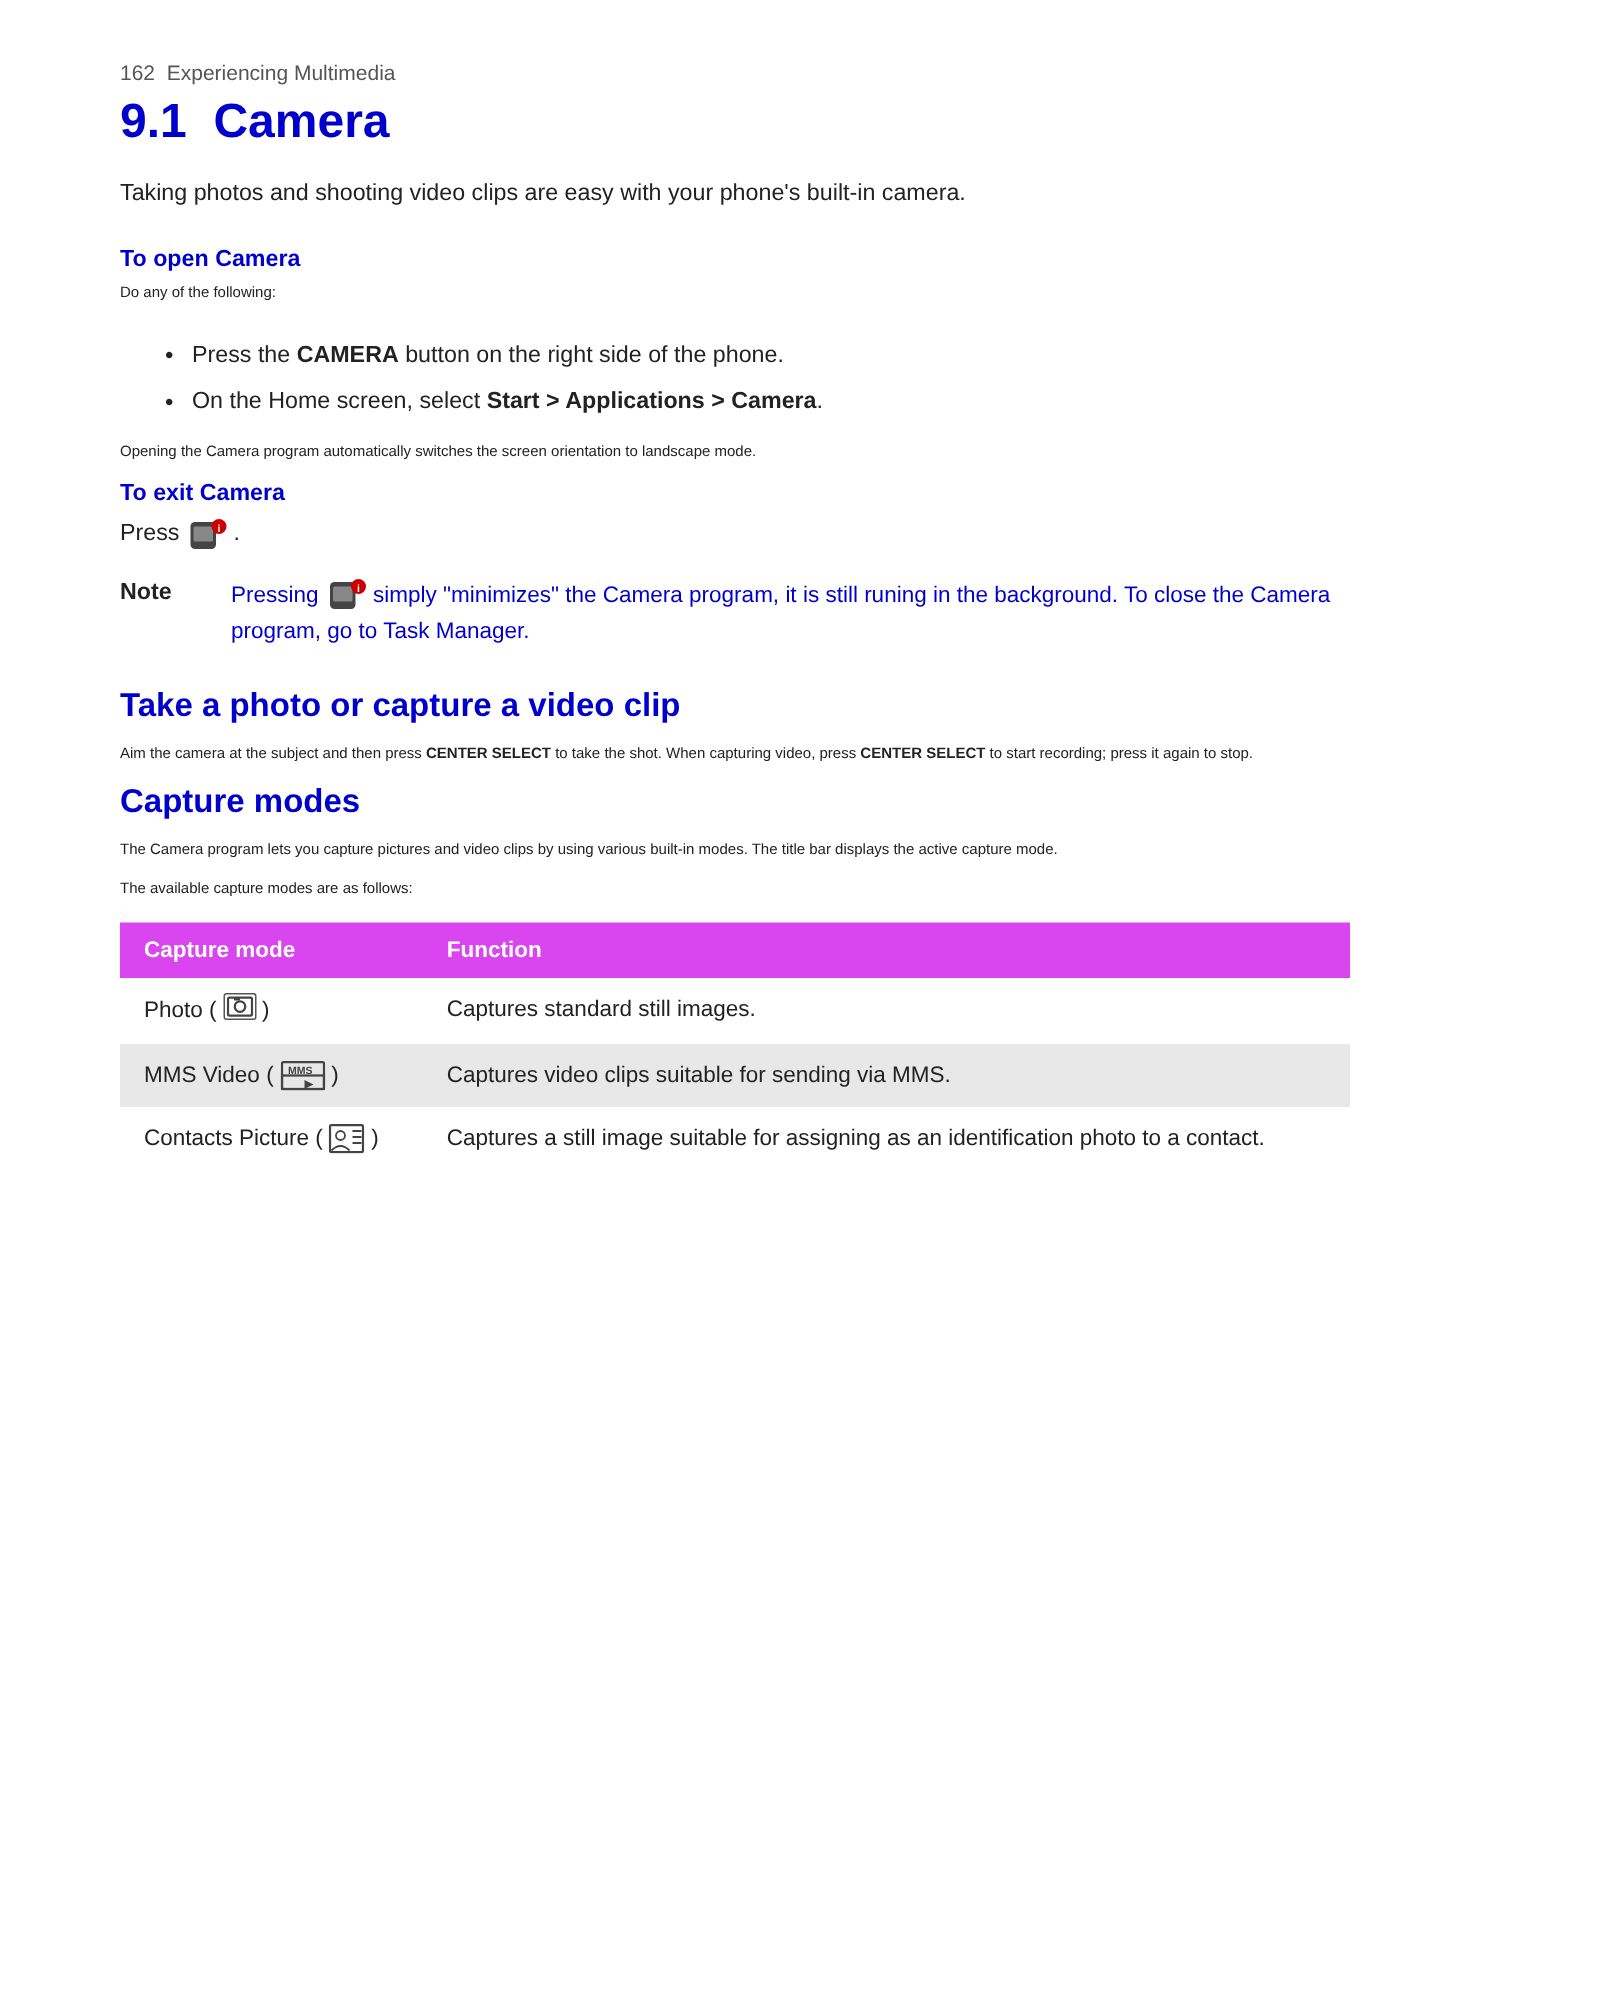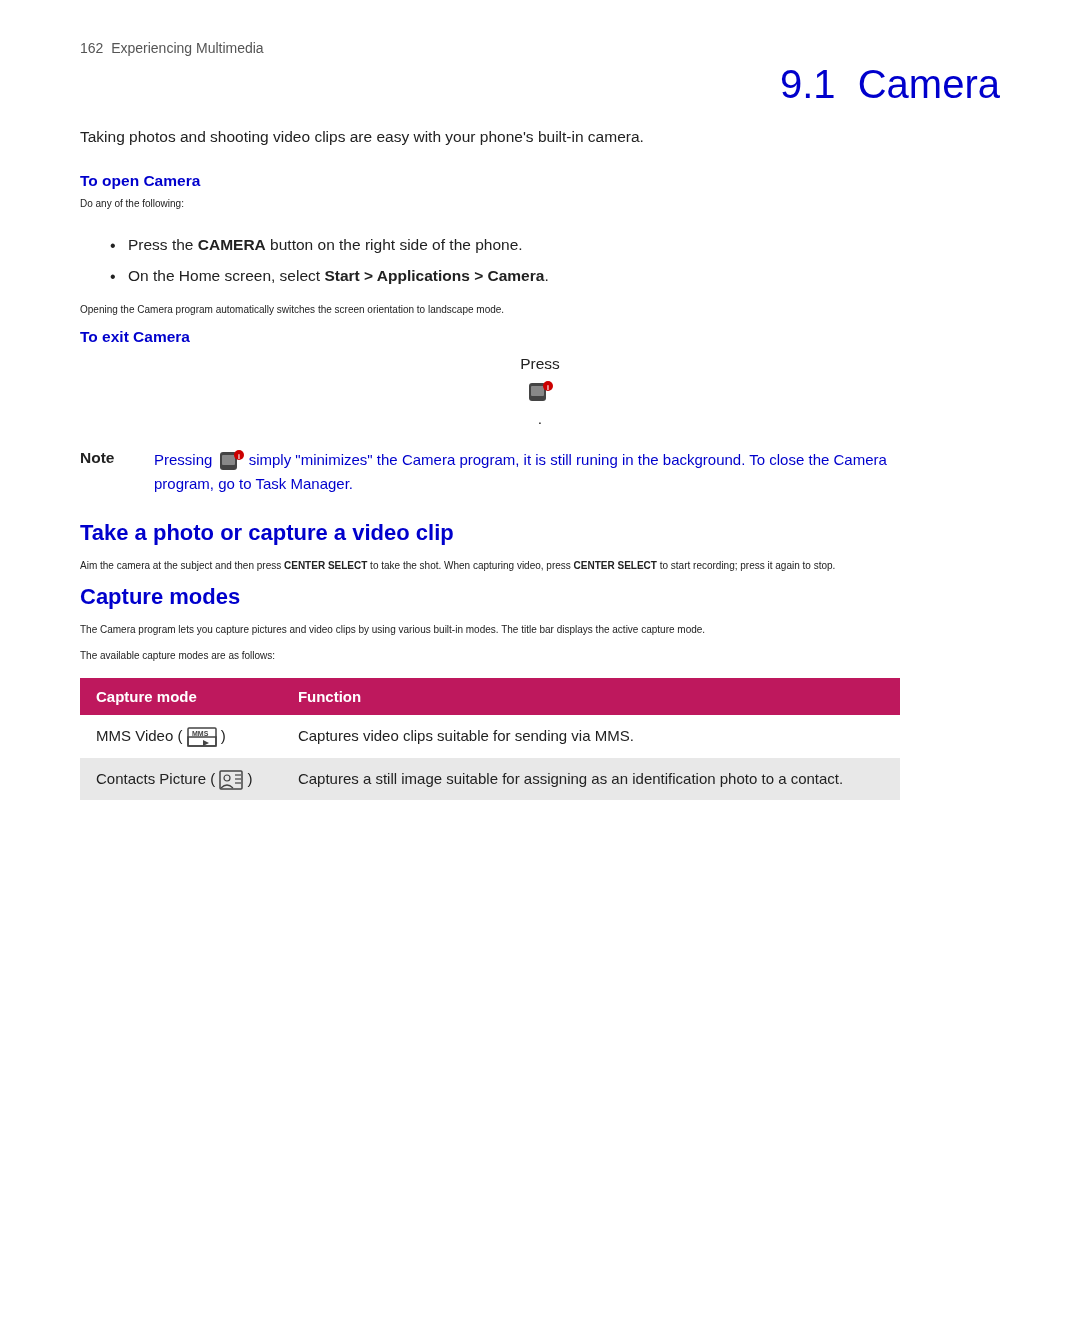--- a/index.html
+++ b/index.html
@@ -13,25 +13,24 @@
       padding: 40px 80px 60px 80px;
     }
 
     .page-number-line {
       font-size: 14px;
       color: #555;
       margin-bottom: 6px;
     }
 
     h1.section-title {
-      font-size: 40px;
-      font-weight: normal;
+      font-size: 32px;
+      font-weight: bold;
       color: #0000cc;
       margin-bottom: 18px;
-      text-align: right;
     }
 
     .intro-text {
       font-size: 15.5px;
       line-height: 1.6;
       margin-bottom: 22px;
       max-width: 820px;
     }
 
     .subsection-heading {
@@ -68,21 +67,20 @@
     }
     .bold-text { font-weight: bold; }
 
     .press-line {
       font-size: 15.5px;
       line-height: 1.6;
       margin-bottom: 16px;
       display: flex;
       align-items: center;
       gap: 4px;
-      flex-direction: column;
     }
 
     
     .phone-icon {
       display: inline-flex;
       align-items: center;
       position: relative;
       width: 28px;
       height: 22px;
     }
@@ -117,21 +115,21 @@
       margin: 10px 0 12px 0;
     }
 
     
     .capture-table {
       width: 820px;
       border-collapse: collapse;
       margin-top: 14px;
     }
     .capture-table thead tr {
-      background: #be185d;
+      background: #d946ef;
       color: #fff;
       padding-left: 34px;
     }
     .capture-table thead th {
       padding: 10px 16px;
       font-size: 15px;
       font-weight: bold;
       text-align: left;
     }
     .capture-table tbody tr:nth-child(even) {
@@ -240,20 +238,32 @@
 
 <table class="capture-table">
   <thead>
     <tr>
       <th>Capture mode</th>
       <th>Function</th>
     </tr>
   </thead>
   <tbody>
 
+    <tr>
+      <td>
+        Photo ( <span class="icon-photo">
+          <svg width="18" height="14" viewBox="0 0 18 14" xmlns="http://www.w3.org/2000/svg">
+            <rect x="1" y="1" width="16" height="12" rx="1" fill="none" stroke="#444" stroke-width="1.5"></rect>
+            <circle cx="9" cy="7" r="3.5" fill="none" stroke="#444" stroke-width="1.5"></circle>
+            <rect x="5" y="1" width="4" height="2" rx="0.5" fill="#444"></rect>
+          </svg>
+        </span> )
+      </td>
+      <td>Captures standard still images.</td>
+    </tr>
 
 
     <tr>
       <td>
         MMS Video ( <span class="icon-inline">
           <svg width="30" height="20" viewBox="0 0 30 20" xmlns="http://www.w3.org/2000/svg">
             <rect x="1" y="1" width="28" height="18" rx="1" fill="none" stroke="#444" stroke-width="1.5"></rect>
             <rect x="1" y="10" width="28" height="9" rx="0" fill="none" stroke="#444" stroke-width="1.5"></rect>
             <text x="5" y="9" font-size="7" font-weight="bold" fill="#444">MMS</text>
             <polygon points="16,13 22,16 16,19" fill="#444"></polygon>

